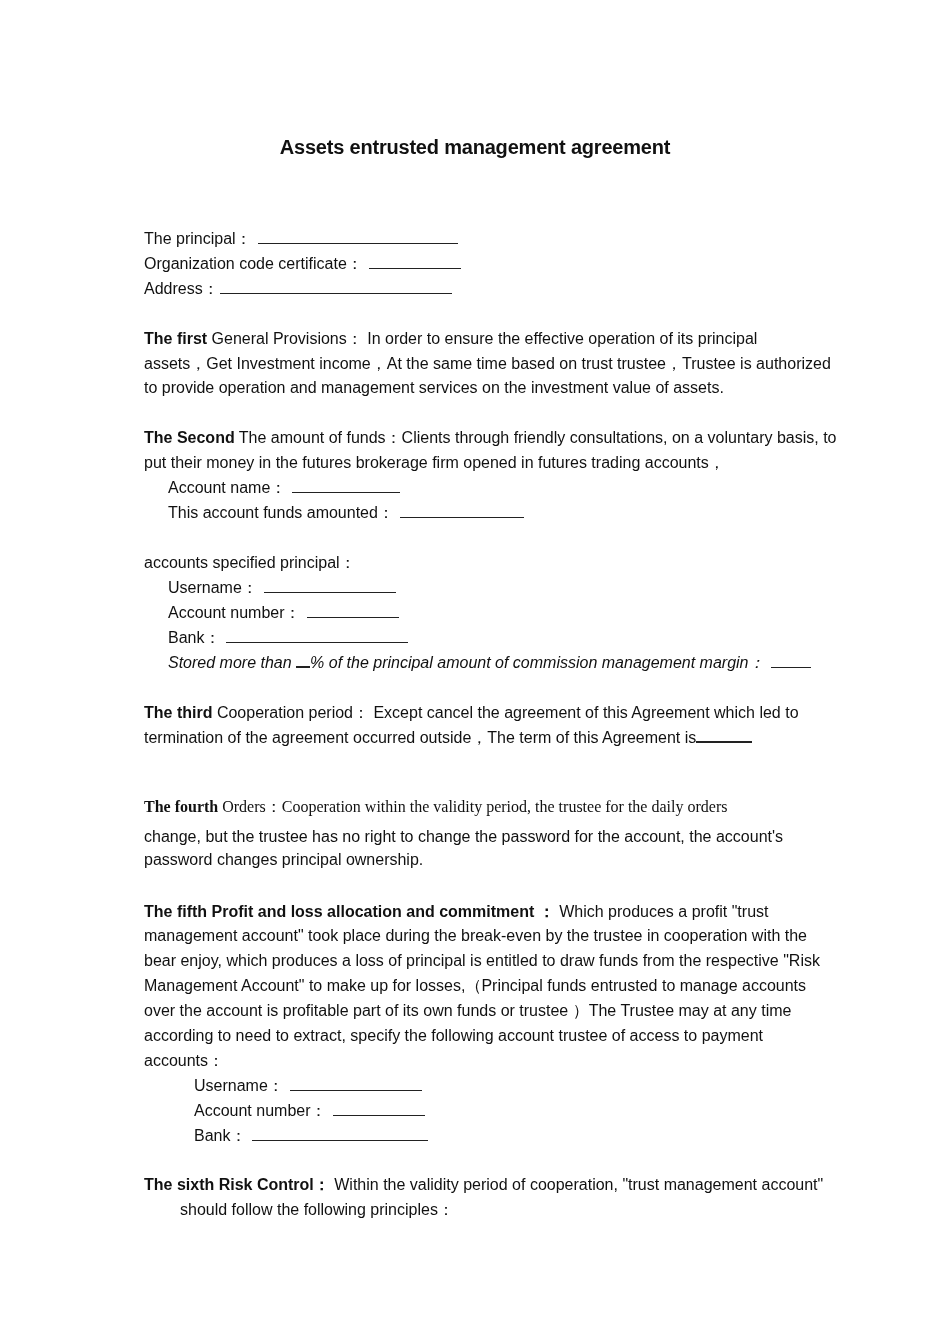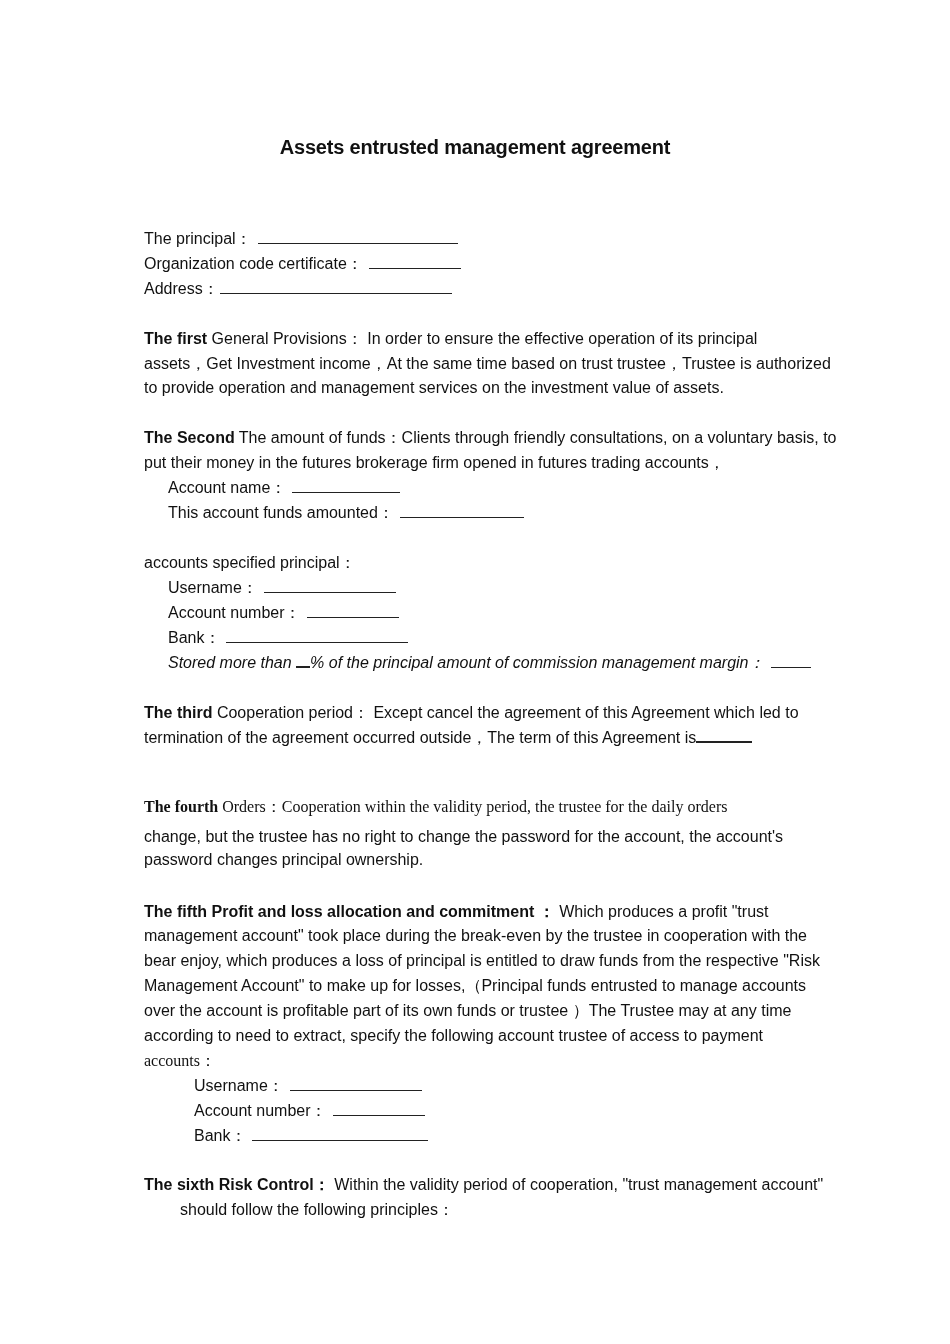--- a/index.html
+++ b/index.html
@@ -83,21 +83,21 @@
   <div class="line" style="top:838px;margin-top:9px;">password changes principal ownership.</div>
 
   <div class="line" style="top:899px;">
     <span class="b">The fifth  Profit and loss allocation and commitment  ：</span><span> Which produces a profit "trust</span>
   </div>
   <div class="line" style="top:923px;">management account" took place during the break-even by the trustee in cooperation with the</div>
   <div class="line" style="top:948px;">bear enjoy, which produces a loss of principal is entitled to draw funds from the respective "Risk</div>
   <div class="line" style="top:973px;">Management Account" to make up for losses,（Principal funds entrusted to manage accounts</div>
   <div class="line" style="top:998px;">over the account is profitable part of its own funds or trustee  ）The Trustee may at any time</div>
   <div class="line" style="top:1023px;">according to need to extract, specify the following account trustee of access to payment</div>
-  <div class="line" style="top:1048px;font-family:Liberation Serif, serif;">accounts：</div>
+  <div class="line" style="top:1048px;">accounts：</div>
   <div class="line ind2" style="top:1073px;">
     <span>Username：</span><span class="blank" style="width:132px;"></span>
   </div>
   <div class="line ind2" style="top:1098px;">
     <span>Account number：</span><span class="blank" style="width:92px;"></span>
   </div>
   <div class="line ind2" style="top:1123px;">
     <span>Bank：</span><span class="blank" style="width:176px;"></span>
   </div>
 

